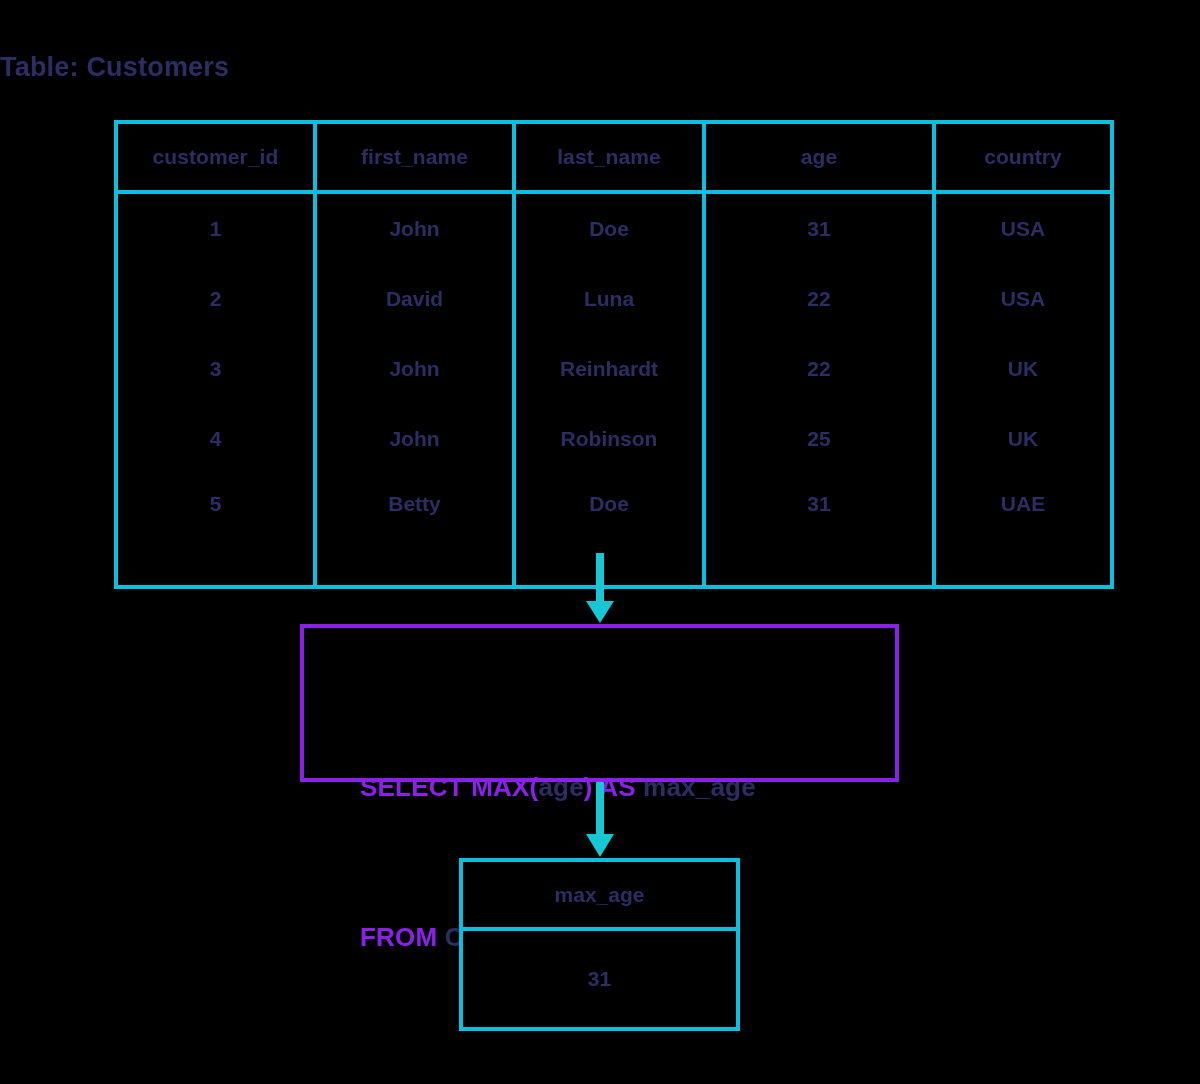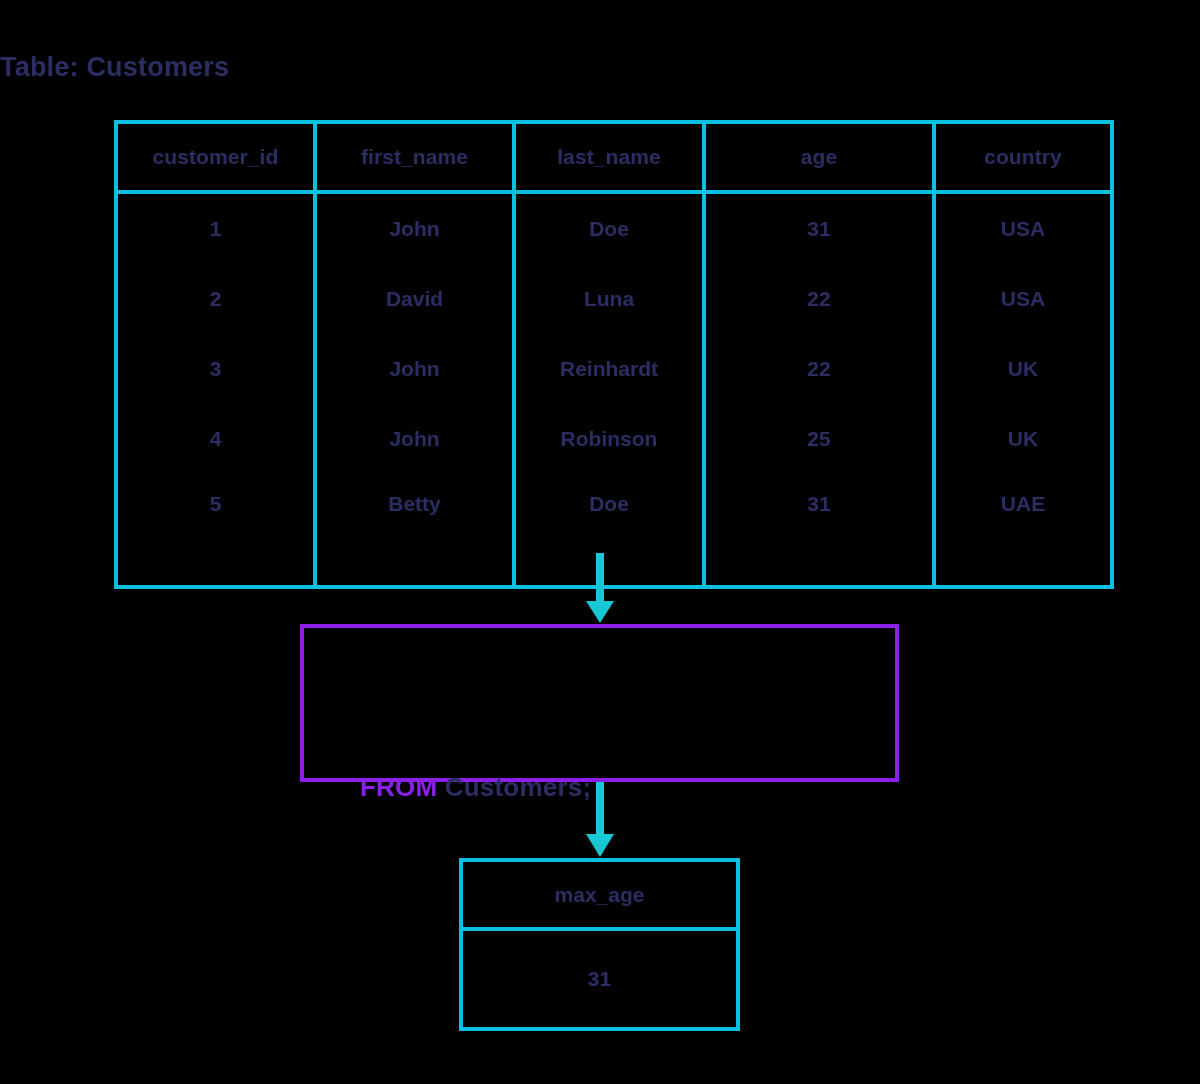--- a/index.html
+++ b/index.html
@@ -208,20 +208,21 @@
 
   <div class="arrow arrow-one">
     <svg width="40" height="72" viewBox="0 0 40 72" aria-hidden="true">
       <rect x="16" y="0" width="8" height="52" fill="#17c8d4"></rect>
       <polygon points="6,48 34,48 20,70" fill="#17c8d4"></polygon>
     </svg>
   </div>
 
   <div class="query-box">
     <div class="query-text">
+      <div><span class="kw">SELECT MAX(</span><span class="ident">age</span><span class="kw">) AS </span><span class="ident">max_age</span></div>
       <div><span class="kw">FROM </span><span class="ident">Customers;</span></div>
     </div>
   </div>
 
   <div class="arrow arrow-two">
     <svg width="40" height="77" viewBox="0 0 40 77" aria-hidden="true">
       <rect x="16" y="0" width="8" height="56" fill="#17c8d4"></rect>
       <polygon points="6,52 34,52 20,75" fill="#17c8d4"></polygon>
     </svg>
   </div>

